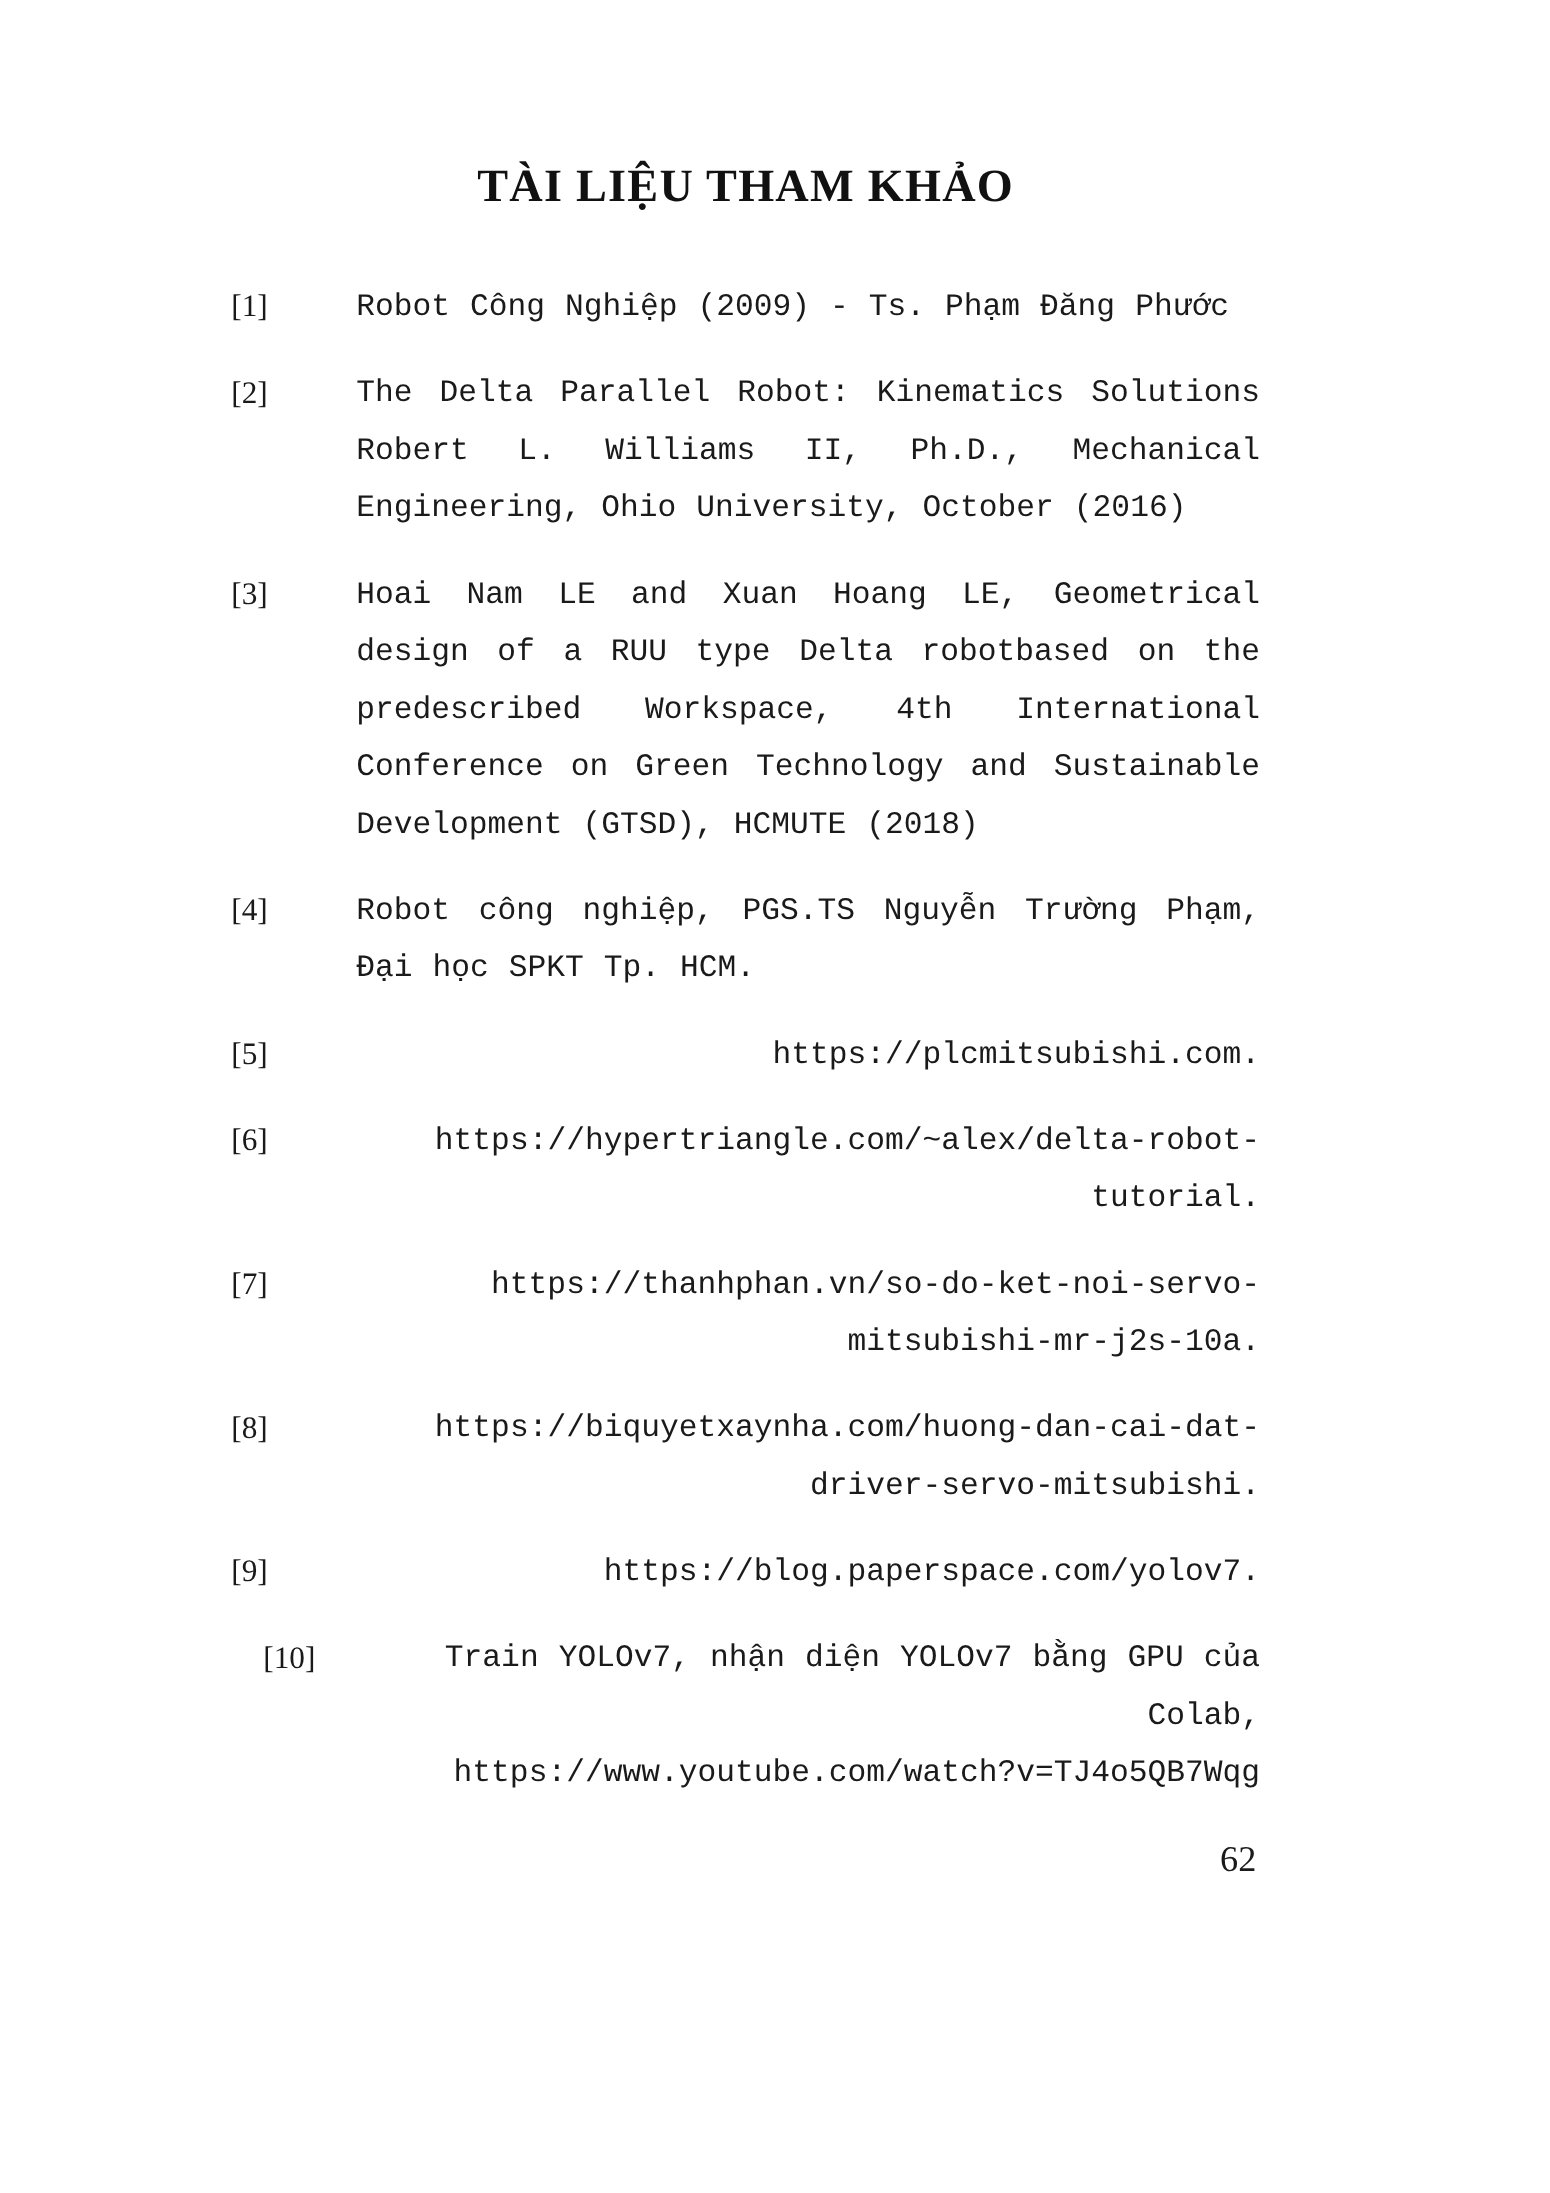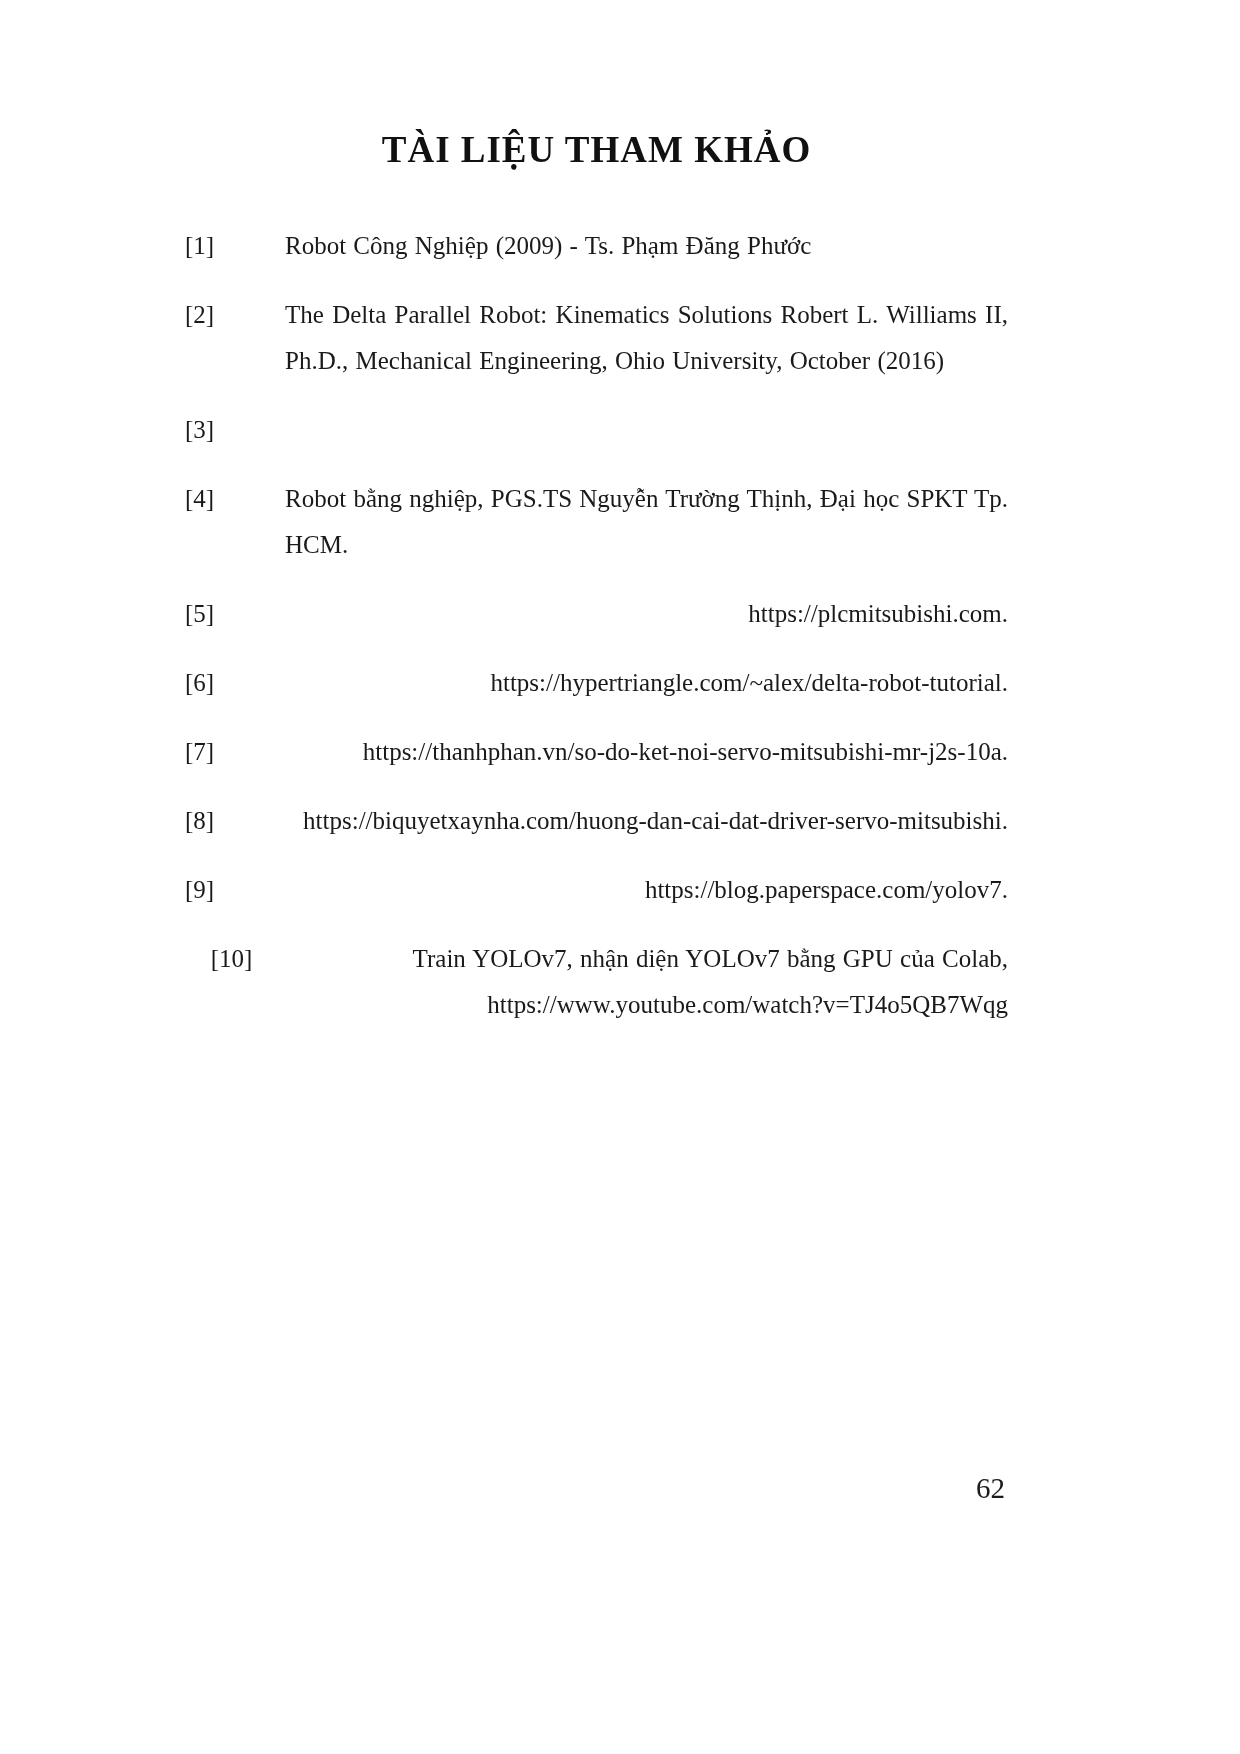--- a/index.html
+++ b/index.html
@@ -40,20 +40,21 @@
     text-align: left;
   }
   .ref-num.wide {
     flex: 0 0 93px;
     text-align: center;
   }
   .ref-text {
     flex: 1 1 auto;
     text-align: justify;
     word-spacing: 1px;
+    font-family: Liberation Mono, monospace;
   }
   .ref-text.left {
     text-align: right;
   }
   .page-number {
     position: absolute;
     top: 1472px;
     right: 235px;
     font-size: 29px;
     color: #1a1a1a;
@@ -73,25 +74,26 @@
       <div class="ref-text">Robot Công Nghiệp (2009) - Ts. Phạm Đăng Phước</div>
     </div>
 
     <div class="ref">
       <span class="ref-num">[2]</span>
       <div class="ref-text">The Delta Parallel Robot: Kinematics Solutions Robert L. Williams II, Ph.D., Mechanical Engineering, Ohio University, October (2016)</div>
     </div>
 
     <div class="ref">
       <span class="ref-num">[3]</span>
+      <div class="ref-text">Hoai Nam LE and Xuan Hoang LE, Geometrical design of a RUU type Delta robotbased on the predescribed Workspace, 4th International Conference on Green Technology and Sustainable Development (GTSD), HCMUTE (2018)</div>
     </div>
 
     <div class="ref">
       <span class="ref-num">[4]</span>
-      <div class="ref-text">Robot bằng nghiệp, PGS.TS Nguyễn Trường Thịnh, Đại học SPKT Tp. HCM.</div>
+      <div class="ref-text">Robot công nghiệp, PGS.TS Nguyễn Trường Phạm, Đại học SPKT Tp. HCM.</div>
     </div>
 
     <div class="ref">
       <span class="ref-num">[5]</span>
       <div class="ref-text left">https://plcmitsubishi.com.</div>
     </div>
 
     <div class="ref">
       <span class="ref-num">[6]</span>
       <div class="ref-text left">https://hypertriangle.com/~alex/delta-robot-tutorial.</div>

